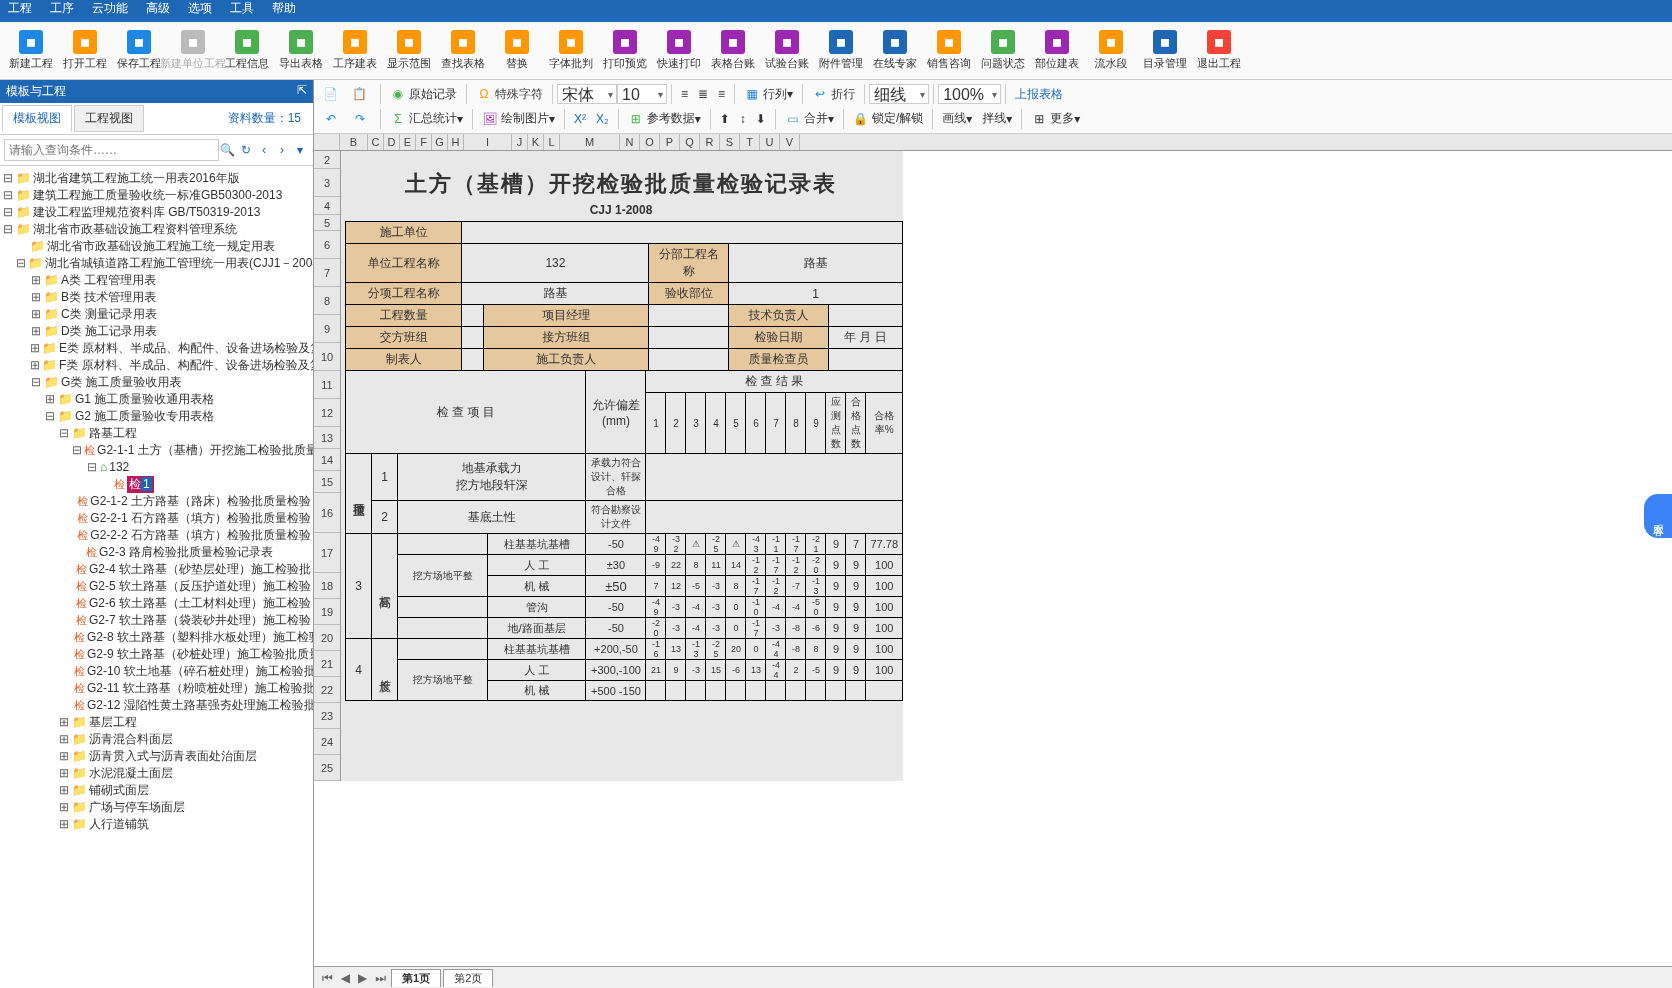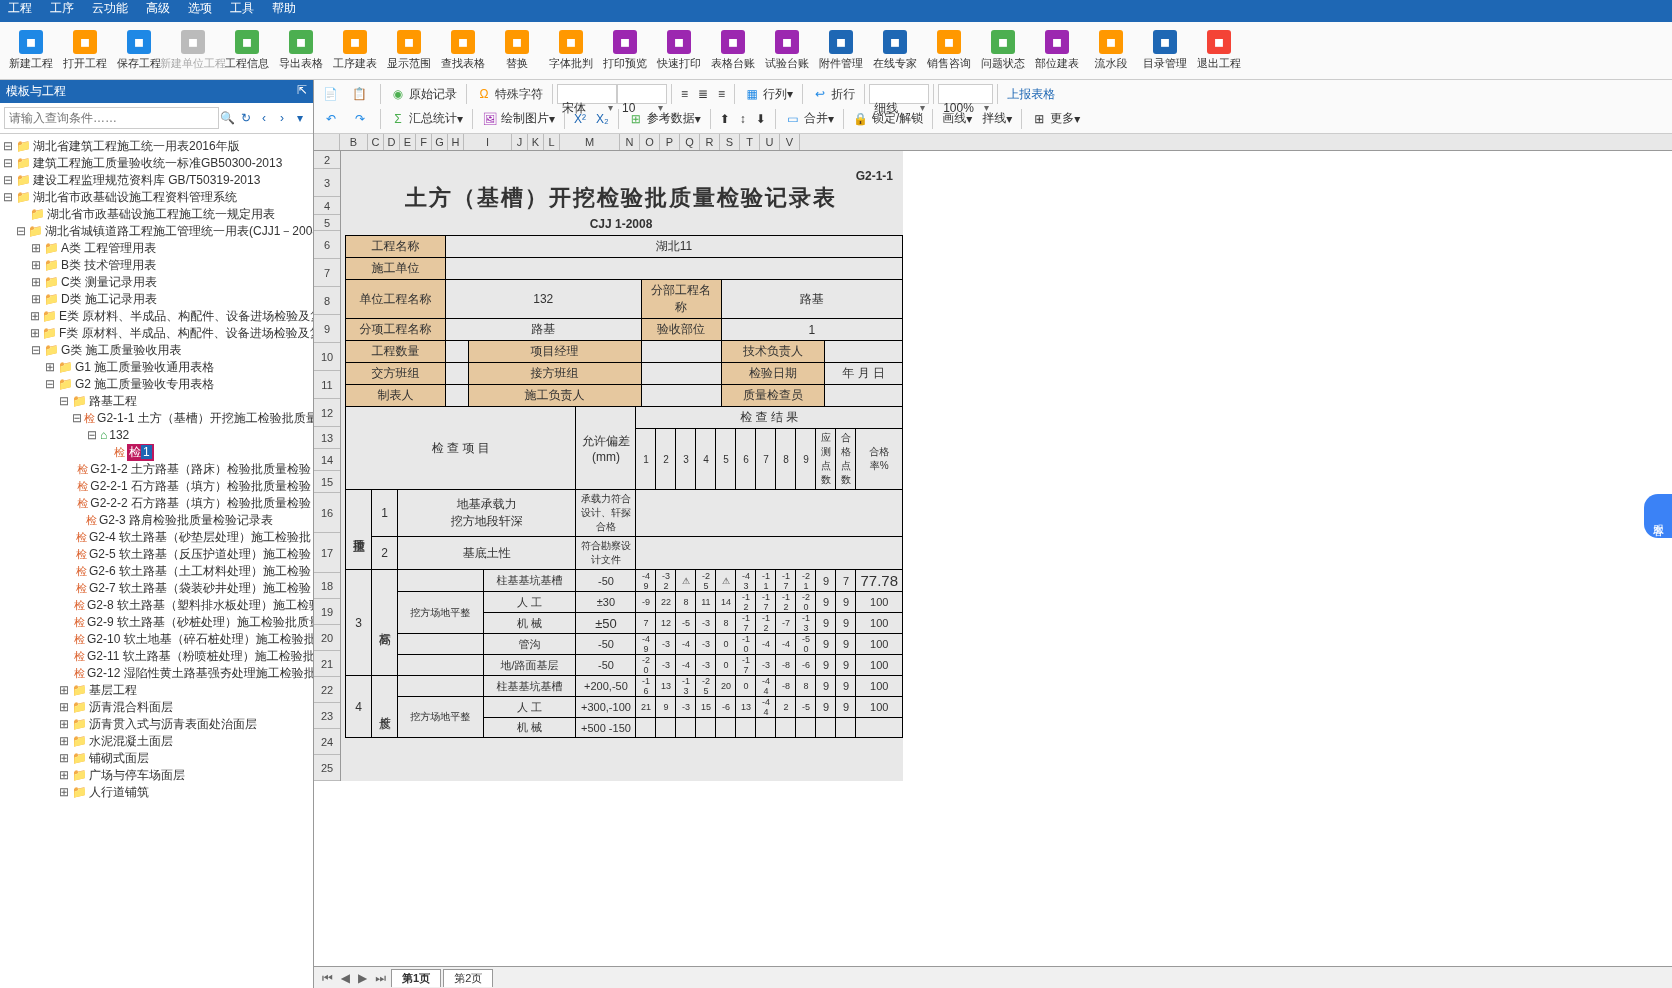--- a/index.html
+++ b/index.html
@@ -27,21 +27,21 @@
 .tree .node .fold { color:#e8a23d; margin:0 2px;}
 .tree .node .red { color:#d63; margin:0 2px; font-size:11px;}
 .tree .node .green { color:#2a9d3e; margin:0 2px;}
 .tree .node.sel > .txt { background:#be185d; color:#fff; padding:0 2px;}
 .tree .i1 { padding-left:14px;} .tree .i2{padding-left:28px;} .tree .i3{padding-left:42px;} .tree .i4{padding-left:56px;} .tree .i5{padding-left:70px;} .tree .i6{padding-left:84px;} .tree .i7{padding-left:98px;}
 .content { flex:1; display:flex; flex-direction:column; background:#f4f4f4; overflow:hidden;}
 .toolbar { background:#fafafa; border-bottom:1px solid #ccc; display:flex; align-items:center; padding:2px 4px; flex-wrap:wrap; height:54px;}
 .tb-btn { display:flex; align-items:center; padding:2px 5px; cursor:pointer; font-size:12px; color:#333; border-radius:2px;}
 .tb-ic { width:16px; height:16px; margin-right:3px; display:inline-flex; align-items:center; justify-content:center;}
 .tb-sep { width:1px; height:20px; background:#ccc; margin:0 4px;}
-.tb-combo { border:1px solid #ccc; padding:15px 16px 1px 4px; font-size:12px; background:#fff; position:relative; min-width:60px; height:20px; line-height:16px;}
+.tb-combo { border:1px solid #ccc; padding:2px 16px 1px 4px; font-size:16px; background:#fff; position:relative; min-width:60px; height:20px; line-height:16px;}
 .tb-combo::after { content:"▾"; position:absolute; right:3px; color:#666; font-size:10px;}
 .tb-row { display:flex; align-items:center; width:100%;}
 .sheet-area { flex:1; overflow:auto; background:#fff; position:relative;}
 .col-hdr { display:flex; background:#e8e8e8; border-bottom:1px solid #999; position:sticky; top:0;}
 .col-hdr div { border-right:1px solid #bbb; text-align:center; font-size:11px; color:#444; height:16px; line-height:16px;}
 .row-area { display:flex;}
 .row-nums { background:#e8e8e8; border-right:1px solid #999;}
 .row-nums div { border-bottom:1px solid #bbb; width:26px; text-align:center; font-size:11px; color:#444;}
 .sheet { background:#e8e8e8;}
 table.form { border-collapse:collapse; margin-left:4px; margin-top:4px;}
@@ -163,20 +163,25 @@
       <div class="lbl">退出工程</div>
     </div>
   </div>
 
 <div class="main">
   <div class="sidebar">
     <div class="sb-title">
       <span>模板与工程</span>
         <span>⇱</span>
     </div>
+    <div class="sb-tabs">
+      <div class="sb-tab active">模板视图</div>
+      <div class="sb-tab">工程视图</div>
+      <div class="sb-count"><span>资料数量：</span><span>15</span></div>
+    </div>
     <div class="sb-search">
       <input placeholder="请输入查询条件……" style="">
       <span class="ic">🔍</span>
       <span class="ic">↻</span>
       <span class="ic">‹</span>
       <span class="ic">›</span>
       <span class="ic">▾</span>
     </div>
     <div class="tree" id="tree">
         <div class="node i0">
@@ -501,29 +506,24 @@
             <div style="height: 26px; line-height: 26px;">19</div>
             <div style="height: 26px; line-height: 26px;">20</div>
             <div style="height: 26px; line-height: 26px;">21</div>
             <div style="height: 26px; line-height: 26px;">22</div>
             <div style="height: 26px; line-height: 26px;">23</div>
             <div style="height: 26px; line-height: 26px;">24</div>
             <div style="height: 26px; line-height: 26px;">25</div>
           </div>
         <div class="sheet">
           <div style="height:18px"></div>
-          <div class="code-lbl" style="width:560px;font-weight:bold">G2-1-1</div>
           <div class="title-row" style="width:560px">土方（基槽）开挖检验批质量检验记录表</div>
           <div class="subtitle" style="width:560px;margin:4px 0">CJJ 1-2008</div>
           <table class="form" style="width:558px">
             <tbody>
-                <tr>
-                  <td class="hdr" style="width:100px">工程名称</td>
-                  <td colspan="7">湖北11</td>
-                </tr>
             <tr>
                   <td class="hdr">施工单位</td>
                   <td colspan="7"></td>
                 </tr>
             <tr>
                   <td class="hdr">单位工程名称</td>
                   <td colspan="3" style="width:130px">132</td>
                   <td class="hdr" style="width:80px">分部工程名称</td>
                   <td colspan="3">路基</td>
                 </tr>
@@ -614,21 +614,21 @@
                   <td style="font-size:9px;white-space:pre-line;padding:0;width:20px">-4
 3</td>
                   <td style="font-size:9px;white-space:pre-line;padding:0;width:20px">-1
 1</td>
                   <td style="font-size:9px;white-space:pre-line;padding:0;width:20px">-1
 7</td>
                   <td style="font-size:9px;white-space:pre-line;padding:0;width:20px">-2
 1</td>
                   <td style="font-size:11px">9</td>
                   <td style="font-size:11px">7</td>
-                  <td style="font-size:15px">77.78</td>
+                  <td style="font-size:11px">77.78</td>
                 </tr>
                 <tr>
                   <td rowspan="2" style="font-size:10px">挖方场地平整</td>
                   <td style="font-size:11px">人 工</td>
                   <td style="font-size:11px">±30</td>
                   <td style="font-size:9px;white-space:pre-line;padding:0;width:20px">-9</td>
                   <td style="font-size:9px;white-space:pre-line;padding:0;width:20px">22</td>
                   <td style="font-size:9px;white-space:pre-line;padding:0;width:20px">8</td>
                   <td style="font-size:9px;white-space:pre-line;padding:0;width:20px">11</td>
                   <td style="font-size:9px;white-space:pre-line;padding:0;width:20px">14</td>

